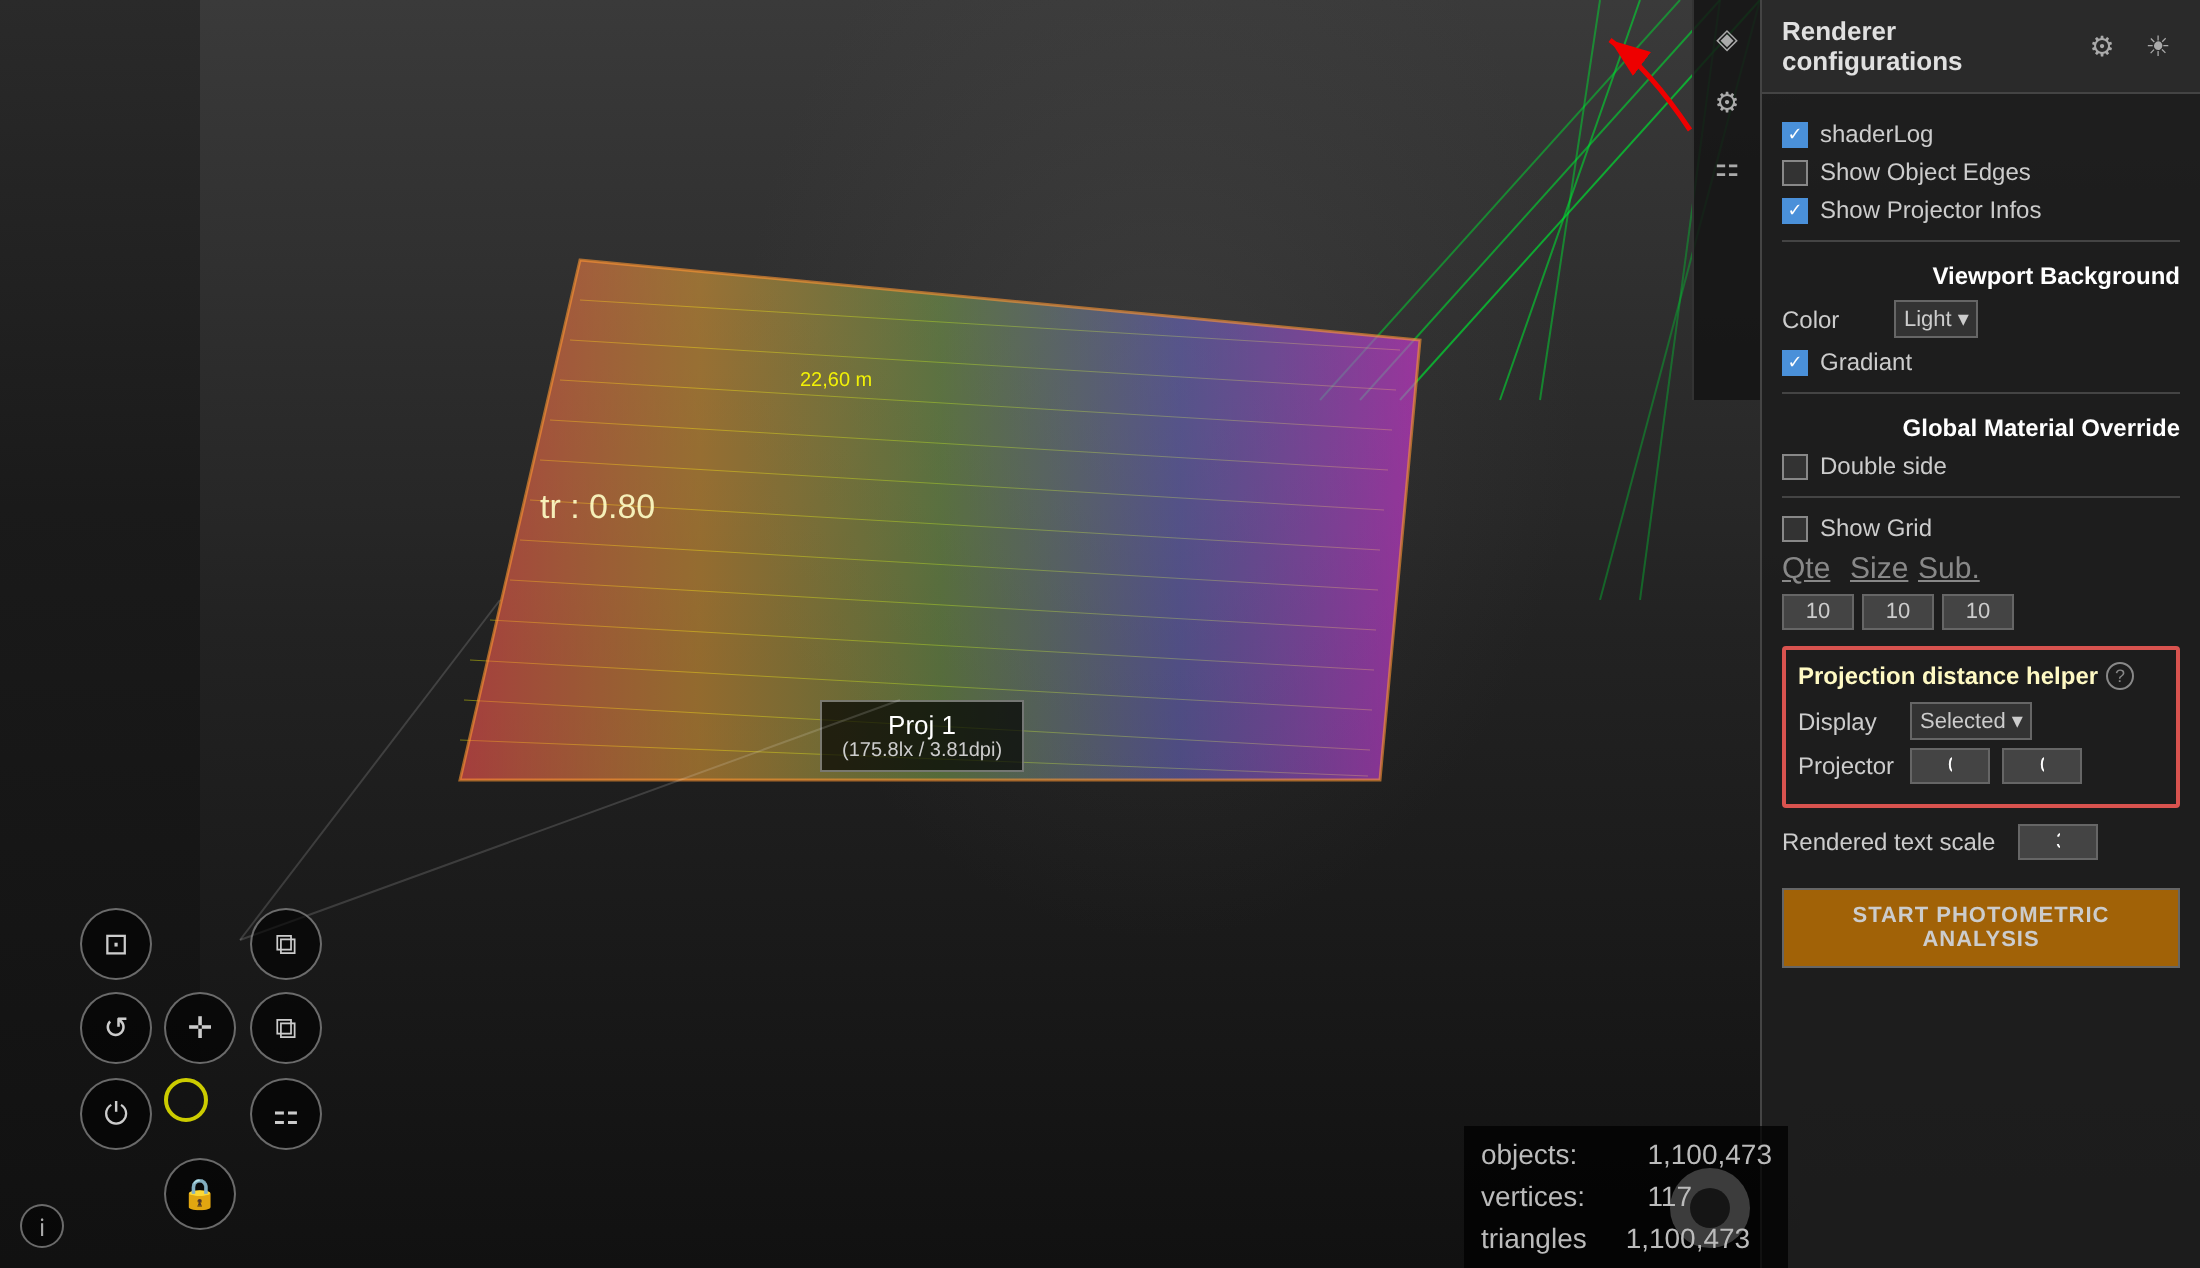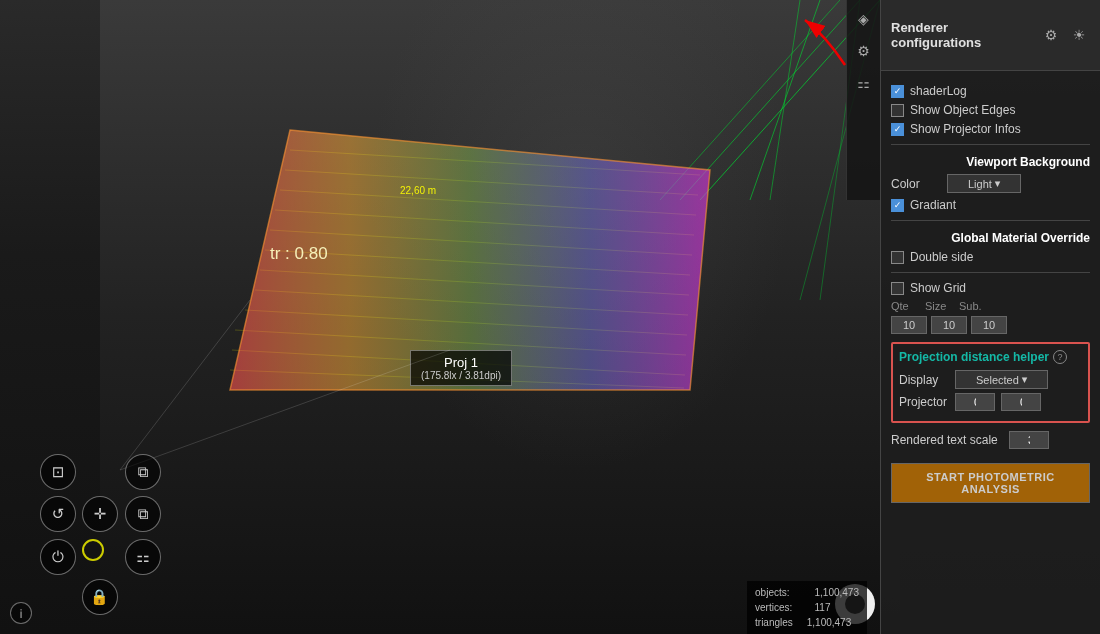--- a/index.html
+++ b/index.html
@@ -61,21 +61,21 @@
       background: rgba(30,30,30,0.95);
       border-left: 1px solid #444;
       padding: 0;
       overflow-y: auto;
     }
 
     .panel-header {
       display: flex;
       align-items: center;
       justify-content: flex-start;
-      padding: 20px 10px;
+      padding: 8px 10px;
       background: #2a2a2a;
       border-bottom: 1px solid #444;
     }
 
     .panel-title {
       font-size: 13px;
       font-weight: bold;
       color: #e0e0e0;
     }
 
@@ -136,21 +136,21 @@
     .row-label {
       color: #ccc;
       font-size: 12px;
       min-width: 50px;
     }
 
     .select-box {
       background: #333;
       border: 1px solid #666;
       color: #ccc;
-      padding: 2px 20px;
+      padding: 2px 4px;
       font-size: 11px;
       cursor: pointer;
       display: flex;
       align-items: center;
       gap: 3px;
     }
 
     .small-input {
       background: #444;
       border: 1px solid #666;
@@ -169,22 +169,23 @@
 
     
     .grid-row {
       display: flex;
       align-items: center;
       gap: 4px;
       margin: 4px 0;
     }
     .grid-col-label {
       color: #888;
-      font-size: 11px;
+      font-size: 15px;
       min-width: 30px;
+      text-decoration: underline;
     }
     .grid-col-val {
       background: #444;
       border: 1px solid #666;
       color: #ccc;
       padding: 2px 4px;
       font-size: 11px;
       width: 36px;
       text-align: center;
     }
@@ -200,21 +201,21 @@
     .proj-section-header {
       display: flex;
       align-items: center;
       gap: 4px;
       margin-bottom: 6px;
     }
 
     .proj-section-title {
       font-size: 12px;
       font-weight: bold;
-      color: #14b8a6;
+      color: #fef9c3;
     }
 
     .help-icon {
       width: 14px; height: 14px;
       border-radius: 50%;
       border: 1px solid #888;
       color: #888;
       font-size: 9px;
       display: flex; align-items: center; justify-content: center;
       cursor: pointer;
@@ -275,24 +276,24 @@
       display: flex; align-items: center; justify-content: center;
       cursor: pointer;
       color: #ccc;
       font-size: 15px;
       position: absolute;
     }
 
     
     #bottom-info {
       position: absolute;
-      bottom: 0; right: 233px;
+      bottom: 0; right: 206px;
       background: rgba(0,0,0,0.75);
       padding: 4px 8px;
-      font-size: 10px;
+      font-size: 14px;
       color: #bbb;
       line-height: 1.5;
     }
 
     
     .info-circle {
       position: absolute;
       bottom: 10px; left: 10px;
       width: 22px; height: 22px;
       border-radius: 50%;

